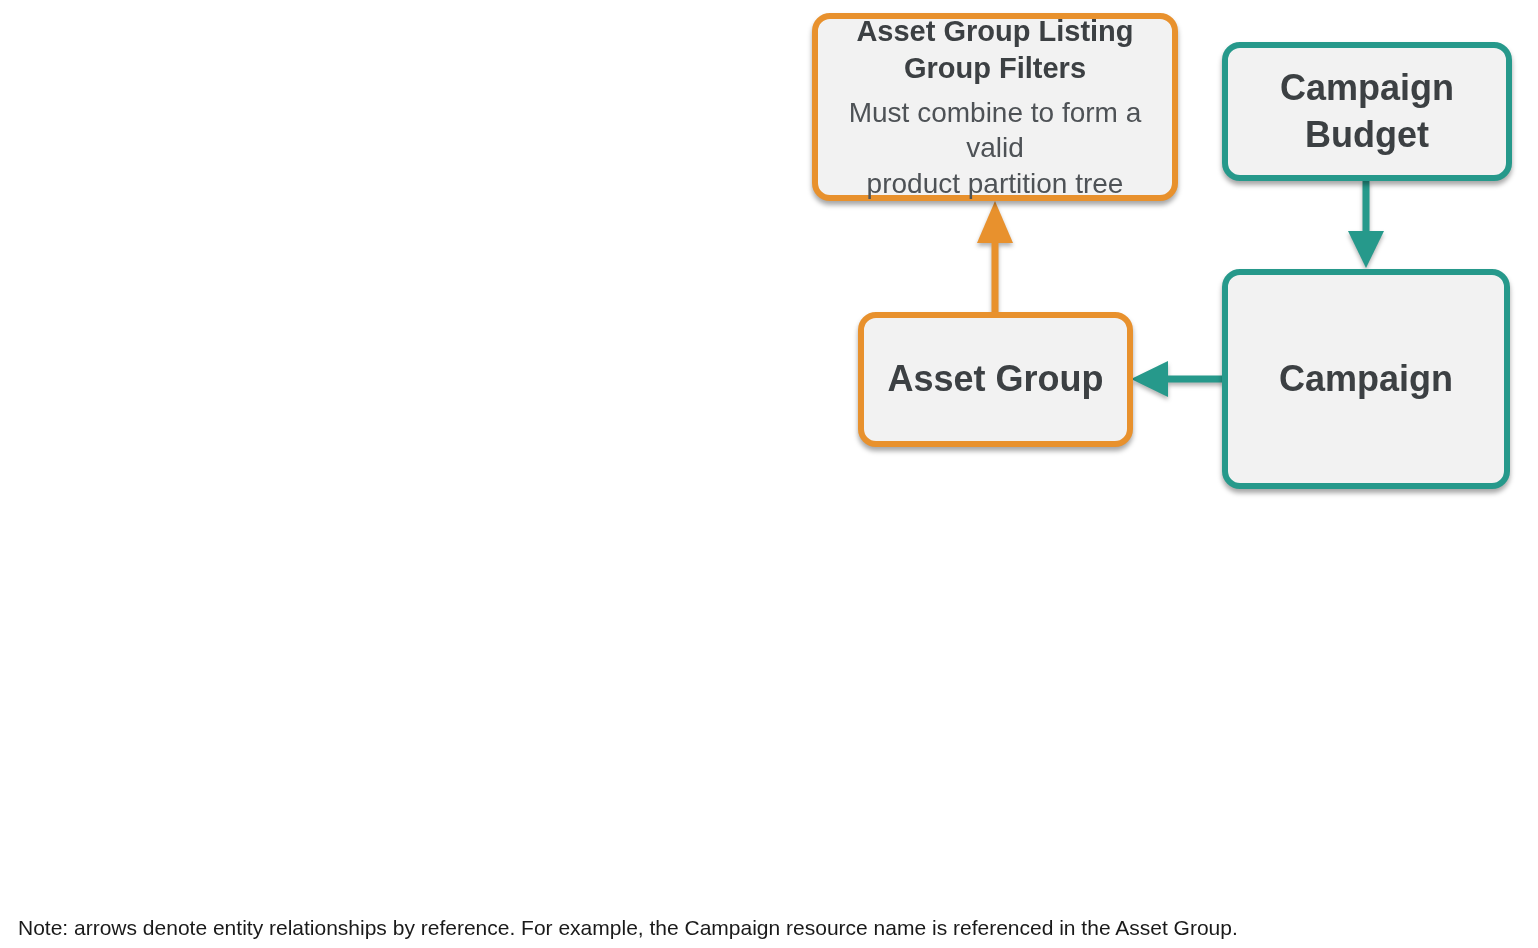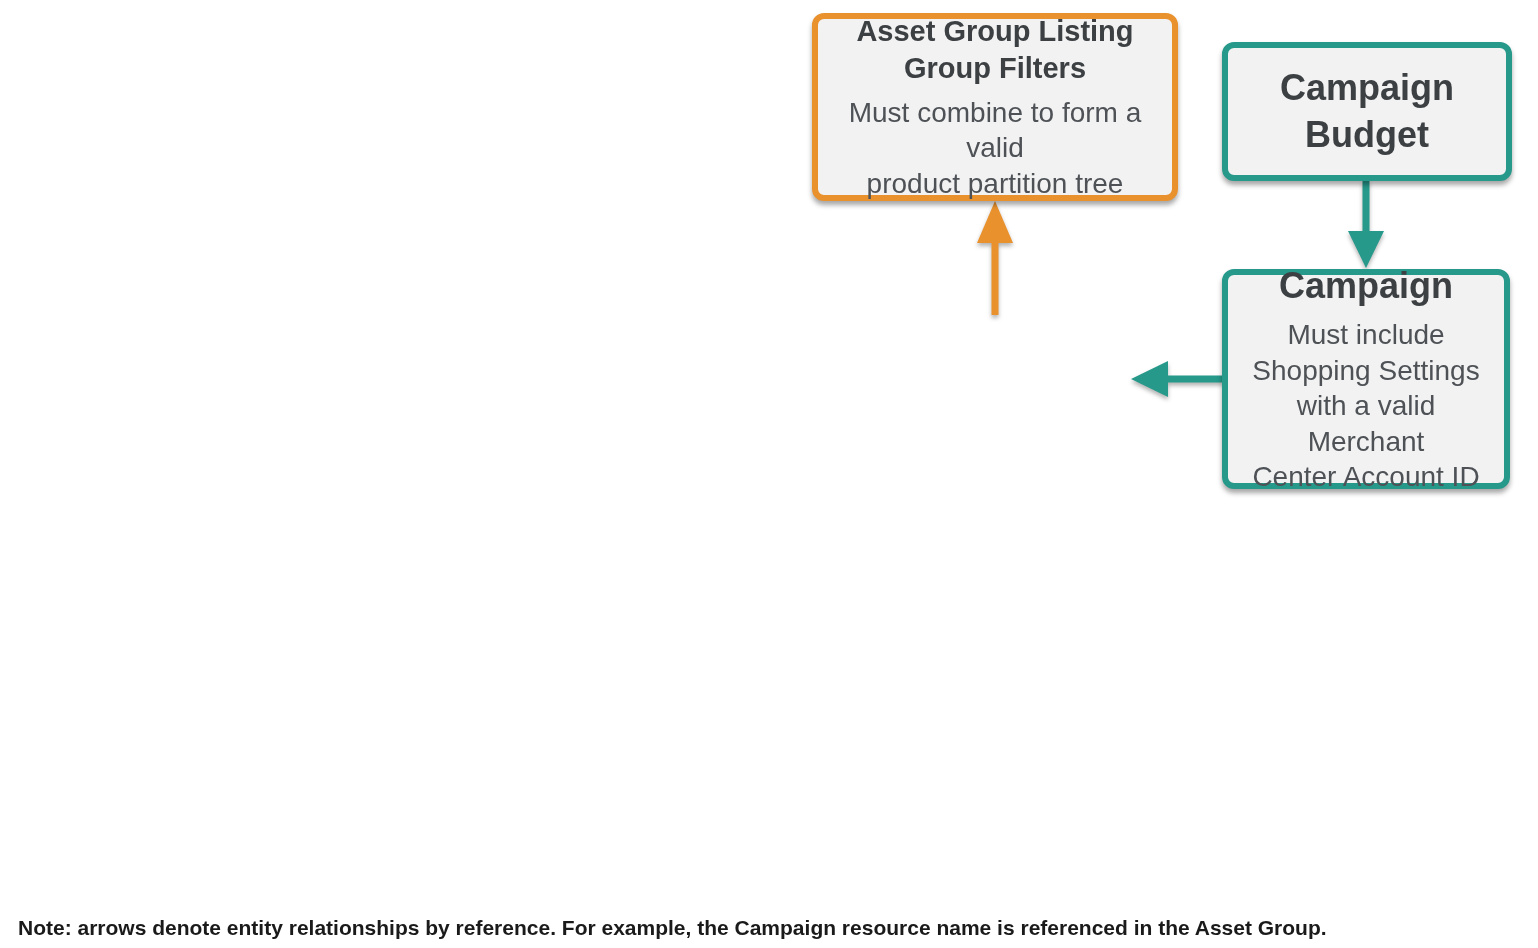--- a/index.html
+++ b/index.html
@@ -8,21 +8,21 @@
     background: #ffffff;
     font-family: "Liberation Sans", sans-serif;
     position: relative;
     overflow: hidden;
   }
   .canvas { position: absolute; inset: 0; width: 1538px; height: 948px; }
 
   .node {
     position: absolute;
     background: #F2F2F2;
-    border-radius: 12px;
+    border-radius: 18px;
     border: 6px solid;
     box-shadow: 0 4px 5px rgba(0,0,0,0.35);
     display: flex;
     flex-direction: column;
     justify-content: center;
     text-align: center;
     padding: 8px 10px;
   }
   .node.orange { border-color: #E8912D; }
   .node.teal   { border-color: #26998B; }
@@ -49,21 +49,21 @@
   #node-campaign        { left: 1222px; top: 269px; width: 288px; height: 220px; }
 
   svg.arrows { position: absolute; inset: 0; pointer-events: none; }
   .arrow { filter: drop-shadow(0 3px 2px rgba(0,0,0,0.3)); }
 
   .note {
     position: absolute;
     left: 18px;
     top: 916px;
     font-size: 21px;
-    font-weight: bold;
+    font-weight: normal;
     color: #1A1A1A;
     white-space: nowrap;
   }
 </style>
 </head>
 <body>
 
 <div class="canvas">
 
   <svg class="arrows" width="1538" height="948" viewBox="0 0 1538 948">
@@ -89,24 +89,23 @@
 Group Filters</div>
     <div class="node-subtitle">Must combine to form a valid
 product partition tree</div>
   </div>
 
   <div class="node teal" id="node-campaign-budget">
     <div class="node-title">Campaign
 Budget</div>
   </div>
 
+  <div class="node orange" id="node-asset-group">
+    <div class="node-title">Asset Group</div>
+  </div>
 
   <div class="node teal" id="node-campaign">
     <div class="node-title">Campaign</div>
-    <div class="node-subtitle">Must include
-Shopping Settings
-with a valid Merchant
-Center Account ID</div>
   </div>
 
   <div class="note">Note: arrows denote entity relationships by reference. For example, the Campaign resource name is referenced in the Asset Group.</div>
 
 </div>
 
 </body></html>

